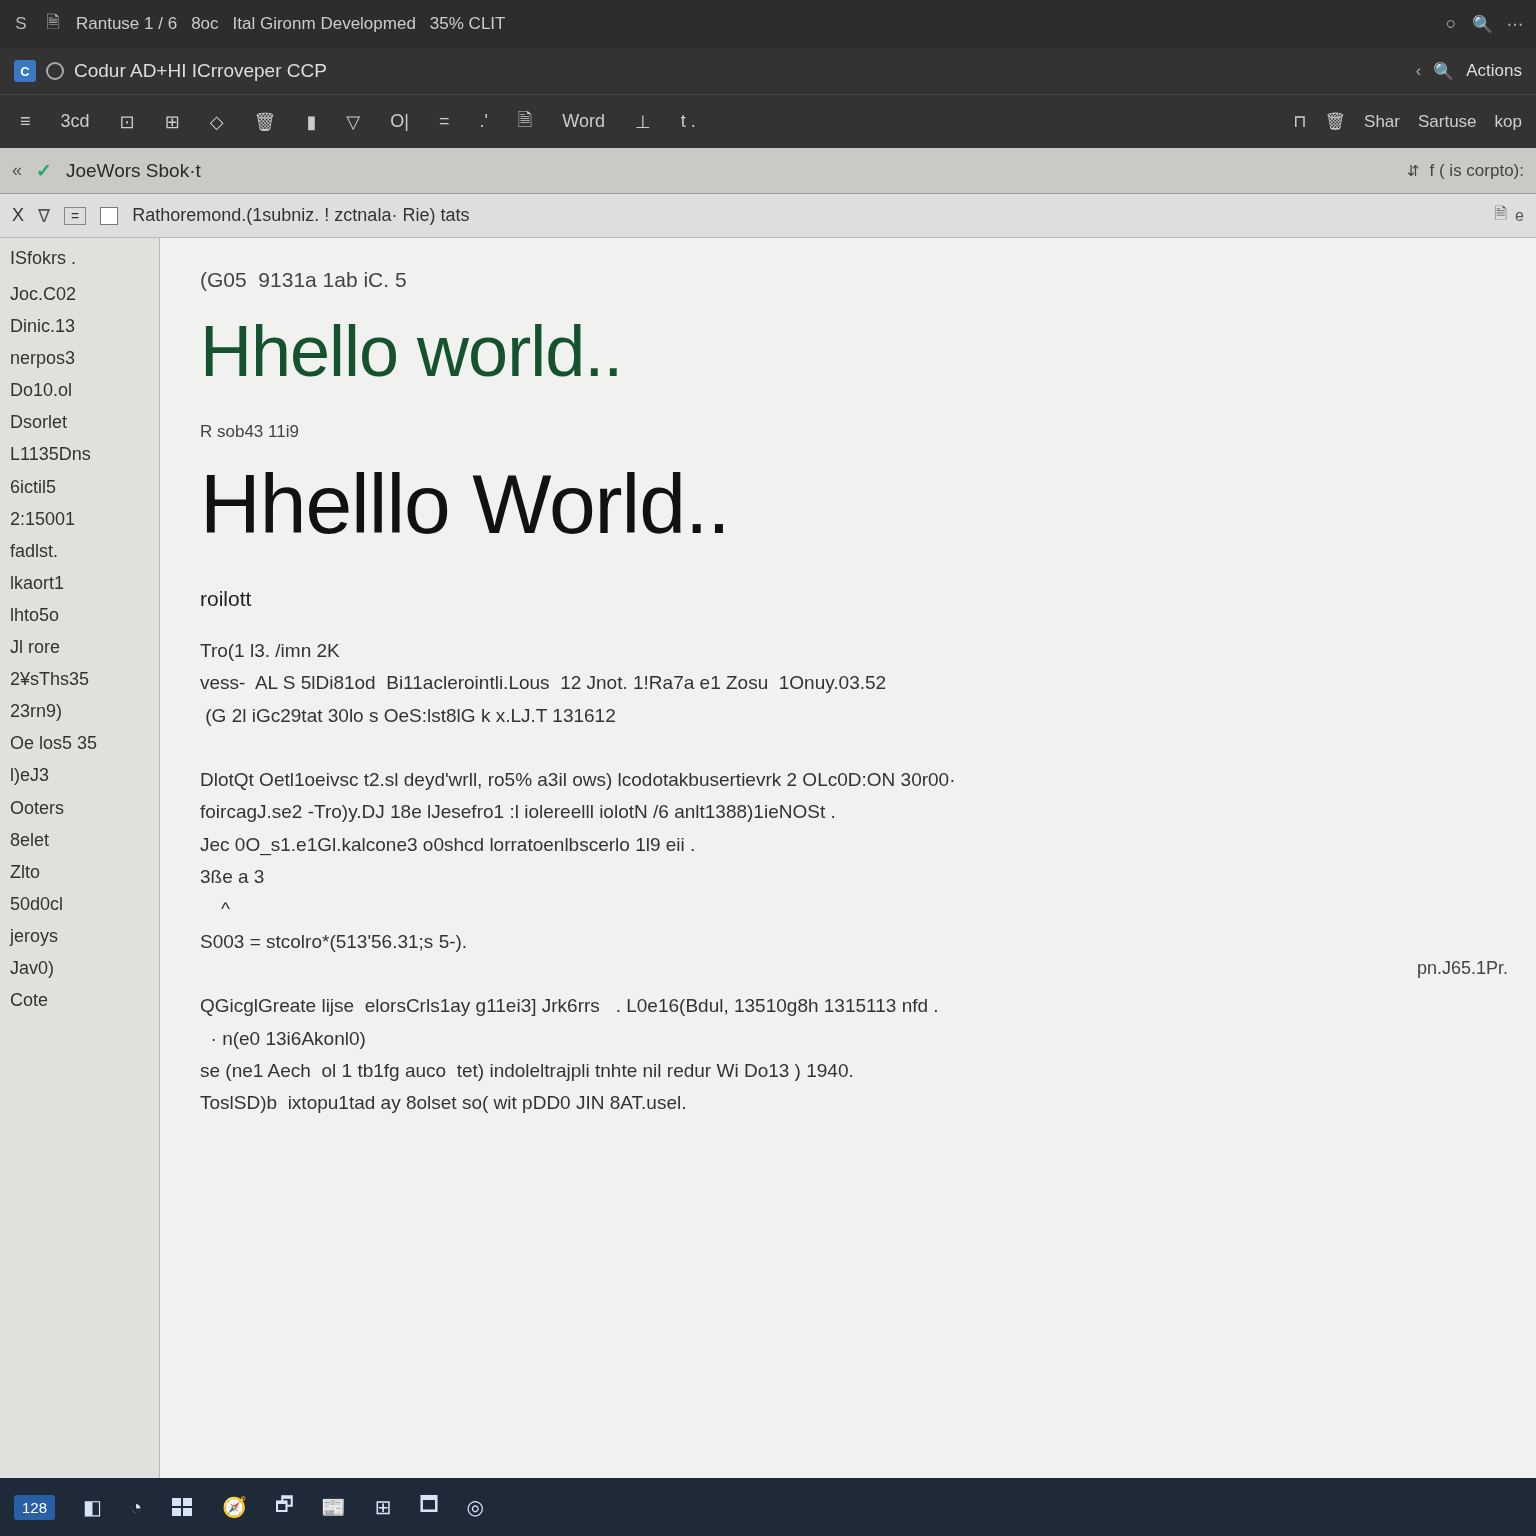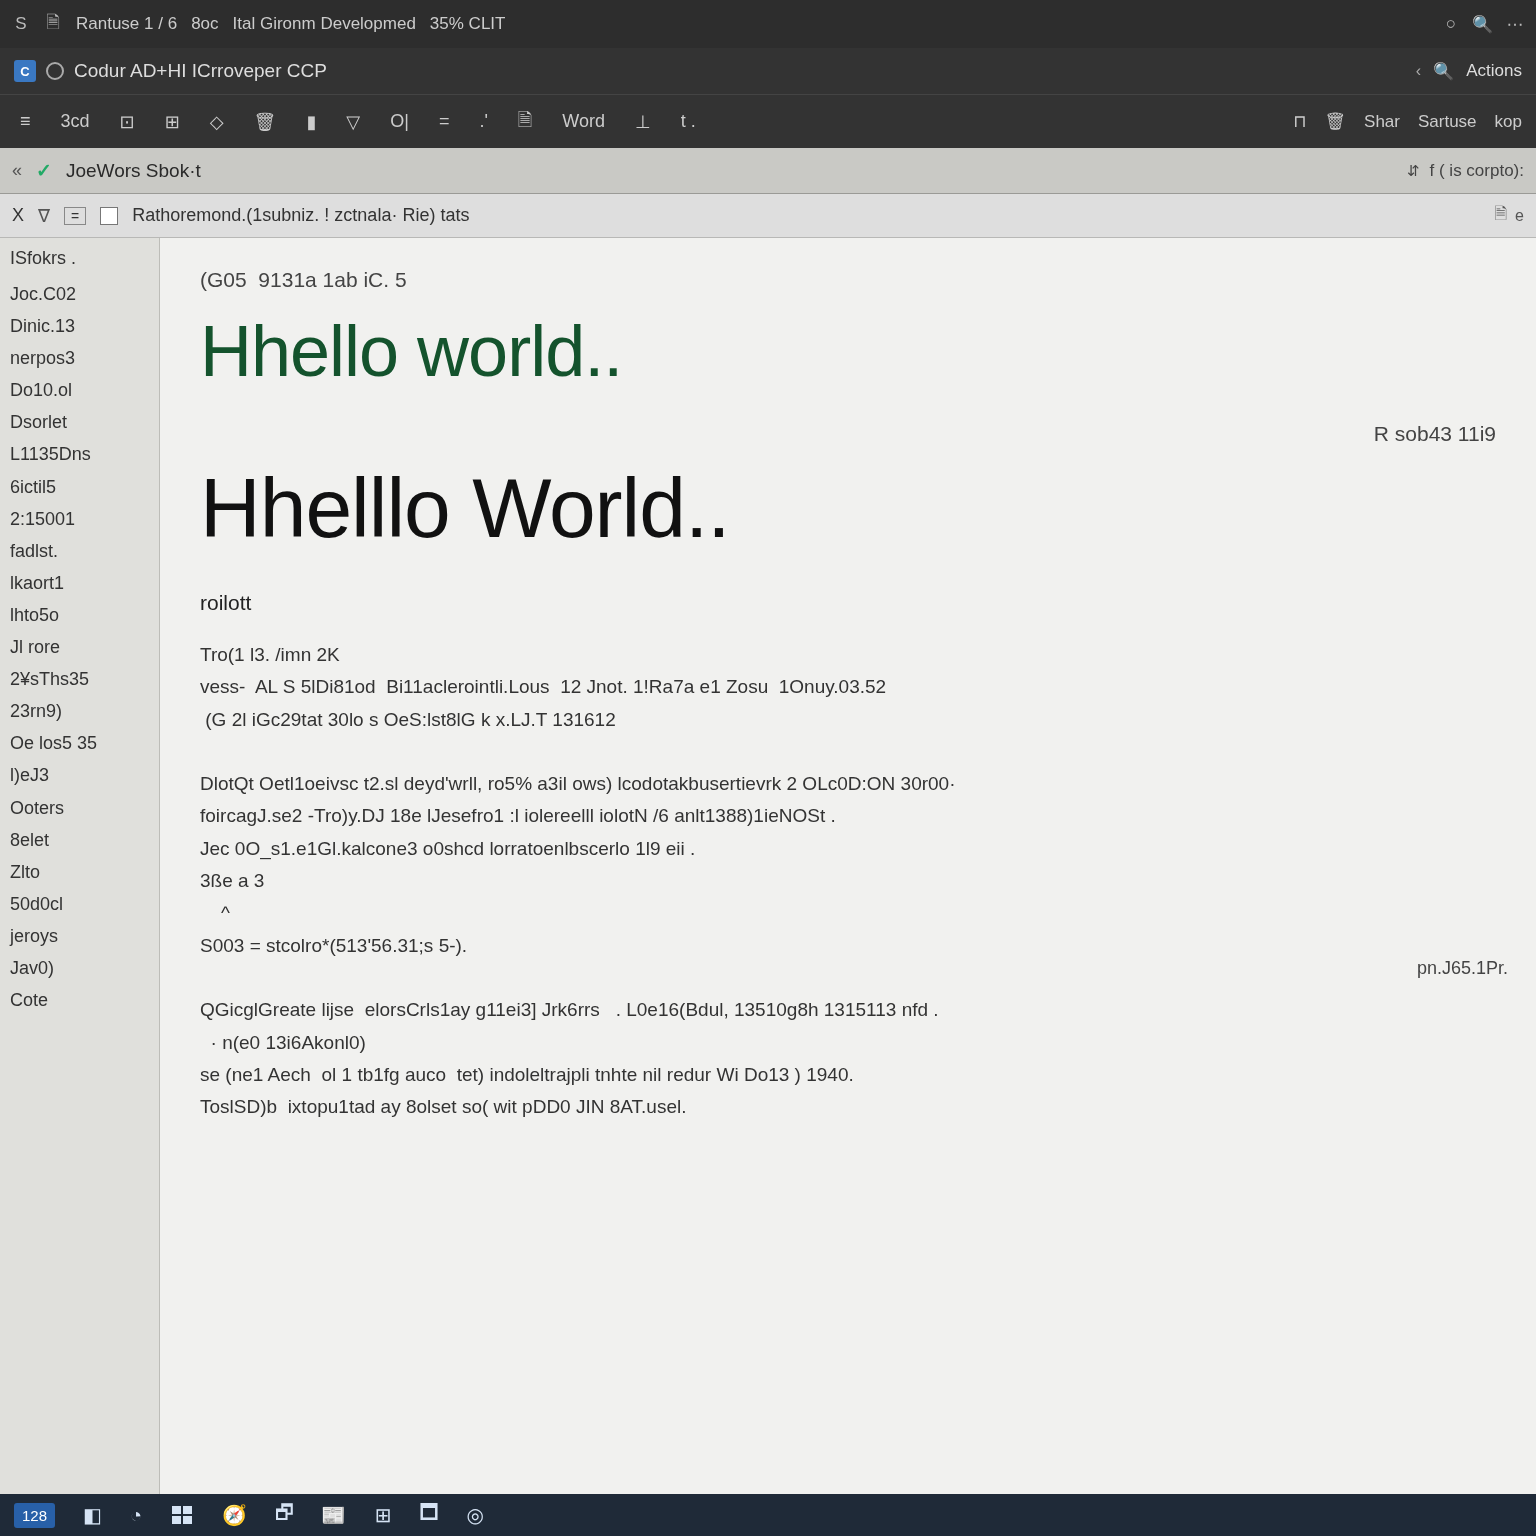--- a/index.html
+++ b/index.html
@@ -118,38 +118,38 @@
   font-size: 18px;
   color:#333;
   overflow:hidden;
 }
 .sidebar .sb-head { font-weight:500; margin-bottom:12px; font-size:18px;}
 .sidebar .sb-item { margin: 6px 0; line-height: 1.45; white-space:nowrap; }
 
 .editor {
   flex:1;
   background: #f1f1ef;
-  padding: 30px 40px 40px 40px;
+  padding: 30px 30px 40px 40px;
   position: relative;
   font-family: Consolas, "Courier New", monospace;
   font-size: 20px;
   color:#222;
   overflow:hidden;
 }
 .editor .code-comment { color:#444; font-size:21px; margin-bottom: 18px; }
 .editor .big-heading-1 { font-family: Liberation Sans, sans-serif; font-size: 72px; font-weight: 500; letter-spacing: -1px; margin: 4px 0 30px 0; color:#14532d;}
-.editor .code-label { color:#444; font-size:21px; margin: 10px 0 14px 0; text-align: right;}
+.editor .code-label { color:#444; font-size:17px; margin: 10px 0 14px 0;}
 .editor .big-heading-2 { font-family: "Segoe UI", sans-serif; font-size: 84px; font-weight: 500; letter-spacing: -1px; margin: 0 0 34px 0; color:#111;}
 .editor .section-head { font-size:21px; margin: 10px 0 24px 0;}
 .editor .body-line { font-size: 19px; line-height: 1.7; color:#333; white-space: pre;}
 .editor .side-note { position:absolute; right:28px; top: 720px; font-size:18px; color:#444;}
 
 
 .taskbar {
-  height: 42px;
+  height: 58px;
   background: #1f2a38;
   display:flex;
   align-items:center;
   padding: 0 14px;
   gap: 28px;
   color:#d6e4f5;
   font-size: 20px;
 }
 .taskbar .tb-badge {
   background:#2860a8; color:#fff; padding:4px 8px; border-radius:3px; font-size:15px;

